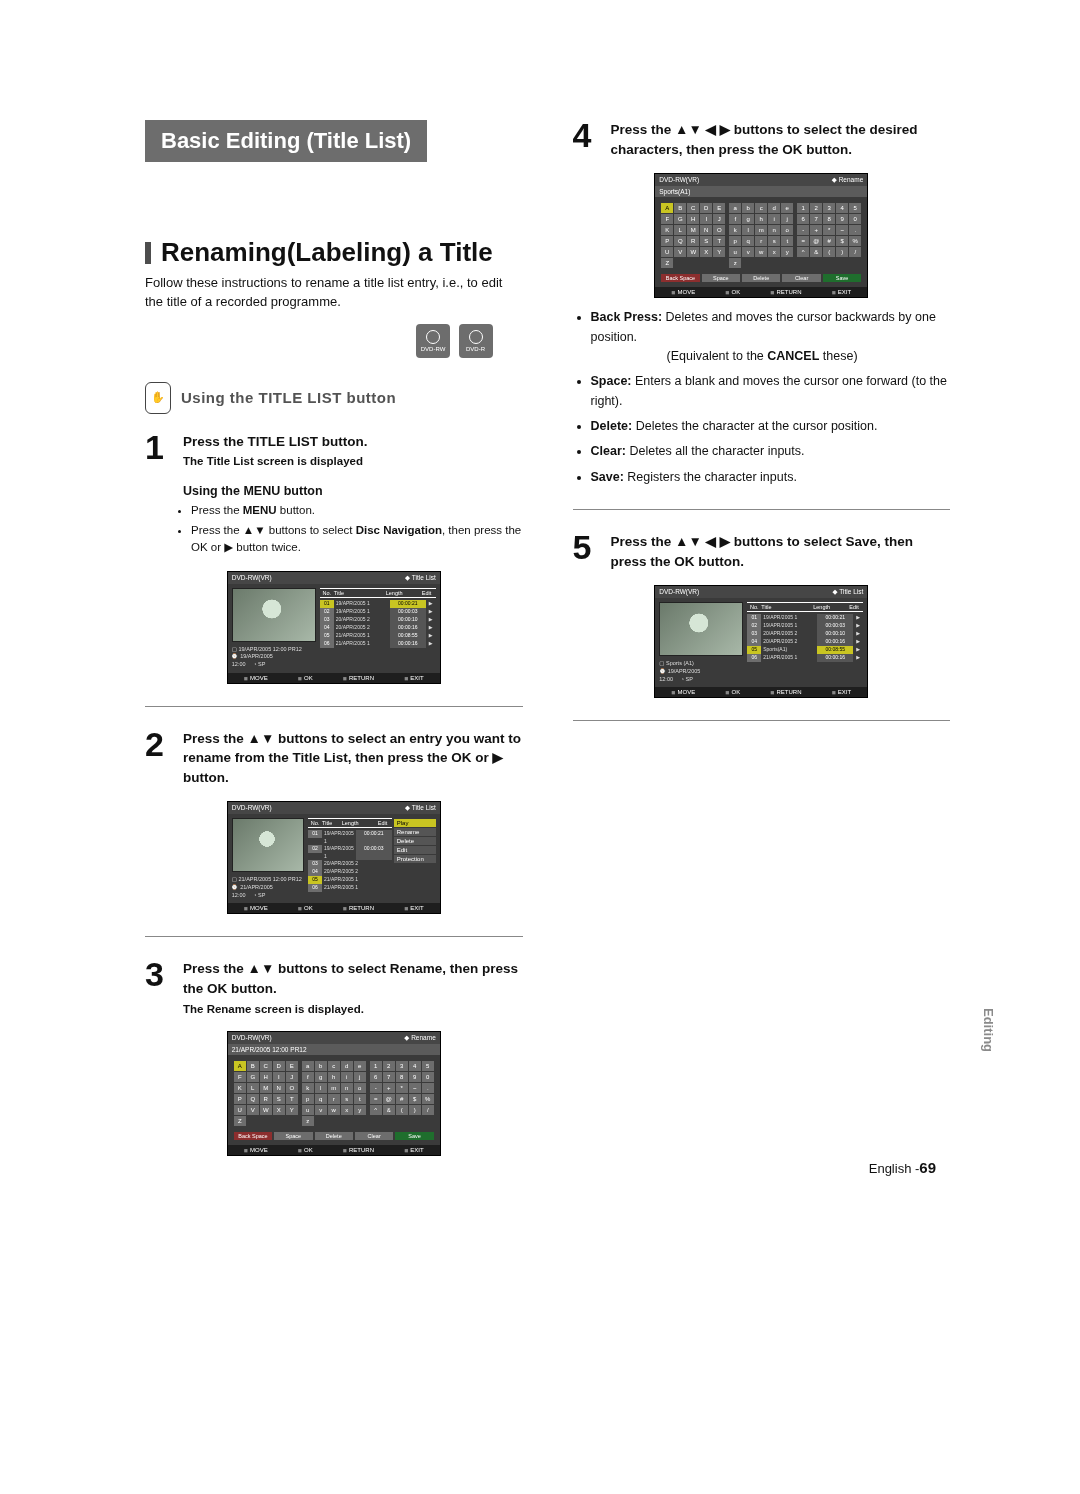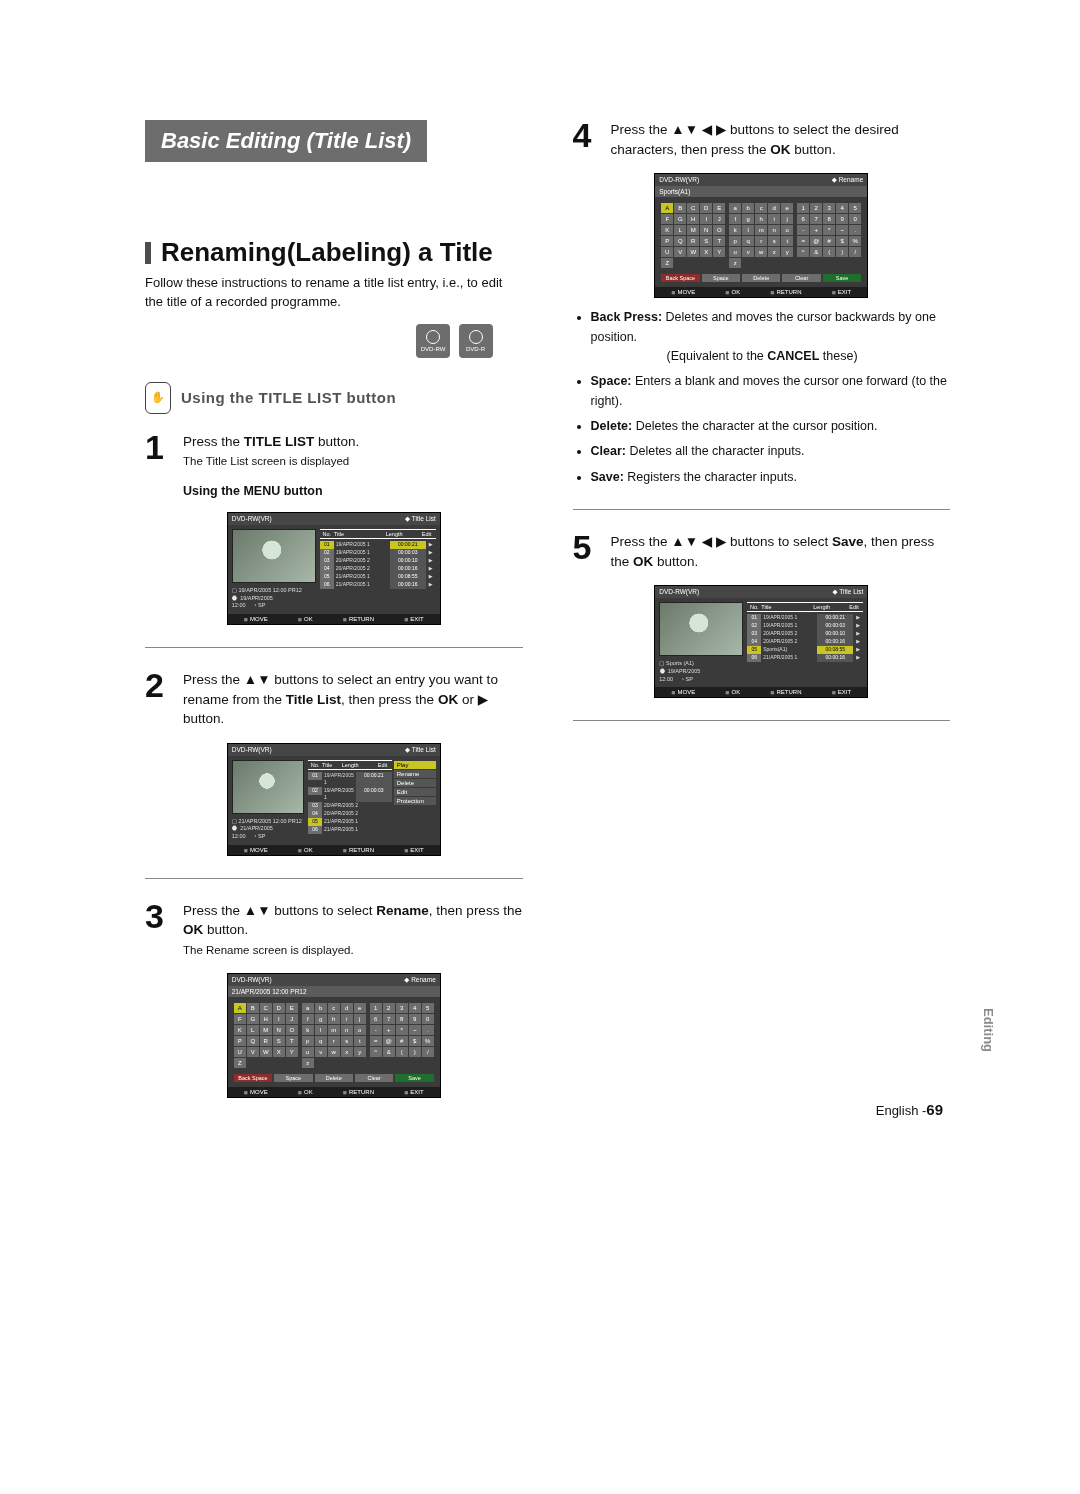--- a/index.html
+++ b/index.html
@@ -47,21 +47,21 @@
   .disc-icon .tiny { font-size:6px; }
   .subhead-row { display:flex; align-items:center; gap:10px; margin: 0 0 18px 0; }
   .hand-badge {
     width:26px; height:32px; border:1.5px solid #444; border-radius:6px;
     display:flex; align-items:center; justify-content:center; font-size:11px; color:#444;
   }
   .subhead { font-size: 15px; font-weight: bold; letter-spacing: .5px; color:#535353; }
   hr.thin { border:none; border-top:1px solid #888; margin: 22px 0; }
   .step { display:flex; gap: 10px; font-size: 13.5px; line-height:1.45; }
   .num { font-size: 34px; font-weight: bold; line-height: .9; flex:none; width:28px; }
-  .step .body { flex:1; }
+  .step .body { flex:1;font-weight:bold; }
   .step .sub { font-size: 11.5px; margin-top:2px; }
   .mini-head { font-weight: bold; font-size: 12.5px; margin: 14px 0 4px 38px; }
   ul.tight { margin: 0 0 0 30px; padding-left: 16px; font-size: 11.5px; line-height:1.5; }
   ul.tight li { margin-bottom: 3px; }
   
   .osd {
     width: 214px; margin: 14px auto 6px; border:1px solid #000;
     font-size:6px; color:#ddd; background:#3a3a3a;
   }
   .osd-head { background:#464646; color:#fff; padding:2px 4px; display:flex; justify-content:space-between; font-size:6.5px;}
@@ -101,38 +101,38 @@
   
   .defs { font-size:12.5px; line-height:1.55; margin: 10px 0 0 0; padding-left: 18px;}
   .defs li{ margin-bottom:6px;}
   .defs .indent { display:block; margin-left: 76px;}
   .right-result { font-size:12.5px; line-height:1.5; margin-top:4px; margin-left:32px;}
   .side-tab {
     position:absolute; right:84px; top:1008px;
     writing-mode: vertical-rl; font-weight:bold; font-size:13px; color:#8a8a8a;
   }
   .page-num {
-    position:absolute; right:137px; bottom:36px;
+    position:absolute; right:144px; bottom:36px;
     font-size: 13px;
     padding-left: 45px;
   }
   .page-num b{ font-size:15px; }
 </style>
 </head>
 <body>
 
 <div class="page">
 
   <div class="side-tab">Editing</div>
 
   <div class="cols">
 
     <div class="col">
 
-      <div style="position:relative;font-style:italic;">
+      <div style="position:relative;">
         <div class="chapter-disc"></div>
         <div class="chapter-box">
           <span>Basic Editing (Title List)</span>
         </div>
       </div>
 
       <div class="h2-row">
         <div class="h2-bar"></div>
         <h2>Renaming(Labeling) a Title</h2>
       </div>
@@ -156,20 +156,24 @@
 
       <div class="step">
         <div class="num">1</div>
         <div class="body">
           <span>Press the </span><b>TITLE LIST</b><span> button.</span>
           <div class="sub">The Title List screen is displayed</div>
         </div>
       </div>
 
       <div class="mini-head">Using the MENU button</div>
+      <ul class="tight">
+        <li><span>Press the </span><b>MENU</b><span> button.</span></li>
+        <li><span>Press the ▲▼ buttons to select </span><b>Disc Navigation</b><span>, then press the OK or ▶ button twice.</span></li>
+      </ul>
 
       <div class="osd">
         <div class="osd-head">
             <span>DVD-RW(VR)</span>
             <span>◆ <span>Title List</span></span>
           </div>
         <div class="osd-body">
           <div class="preview">
             <div class="thumb"></div>
             <div class="pv-meta">

